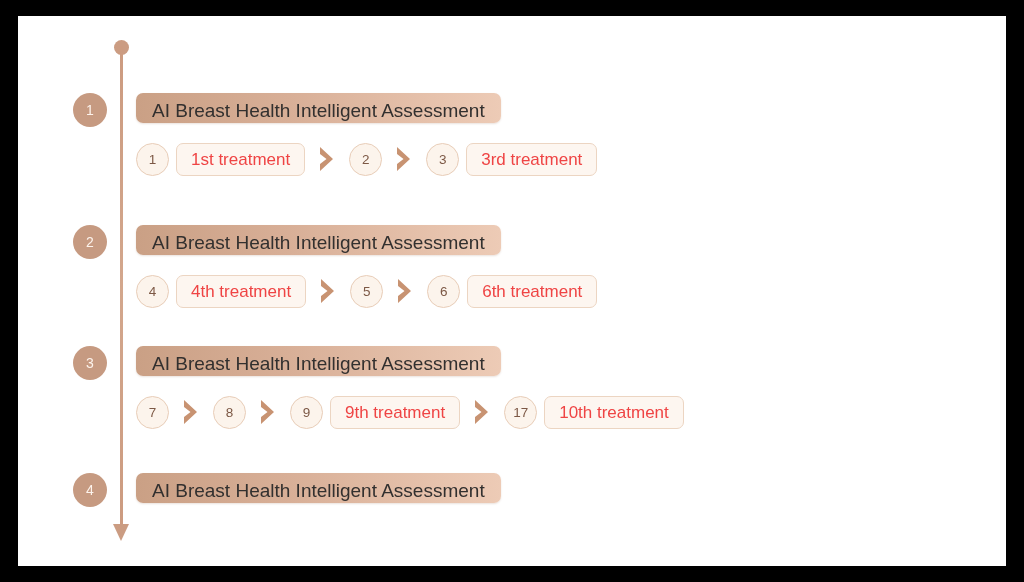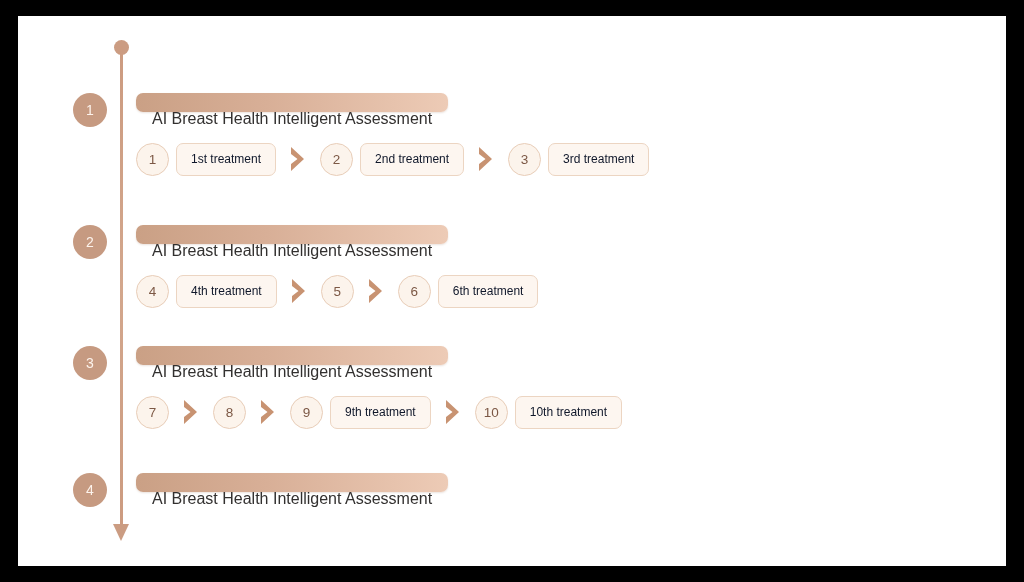--- a/index.html
+++ b/index.html
@@ -82,27 +82,27 @@
     font-size: 14px;
     line-height: 34px;
     text-align: center;
     letter-spacing: 0.2px;
   }
 
   .banner {
     position: absolute;
     left: 118px;
     top: 17px;
-    height: 19px;
+    height: 30px;
     box-sizing: border-box;
-    padding: 8px 16px;
+    padding: 0 16px;
     border-radius: 7px;
     background: linear-gradient(90deg, #caa085 0%, #d8af97 42%, #edcbb6 100%);
     color: #32302f;
-    font-size: 16px;
+    font-size: 19px;
     line-height: 35px;
     white-space: nowrap;
     box-shadow: 0 1px 2px rgba(150,110,85,0.20);
   }
 
   
   .chain {
     position: absolute;
     left: 118px;
     top: 65px;
@@ -127,22 +127,22 @@
     text-align: center;
   }
   .step-pill {
     margin-left: 7px;
     height: 33px;
     box-sizing: border-box;
     padding: 0 14px;
     border-radius: 7px;
     border: 1px solid #ecd5c2;
     background: #fdf6f0;
-    color: #0f172a;
-    font-size: 12px;
+    color: #ef4444;
+    font-size: 17px;
     line-height: 31px;
     white-space: nowrap;
   }
   .chevron {
     margin: 0 13px;
     width: 18px;
     height: 26px;
     flex: 0 0 auto;
   }
   .chevron svg { display: block; }
@@ -166,21 +166,20 @@
         <div class="step-circle">1</div>
         <div class="step-pill">1st treatment</div>
       </div>
       <div class="chevron">
         <svg width="18" height="26" viewBox="0 0 18 26">
             <path d="M2 1 L15 13 L2 25 L2 18 L8.5 13 L2 8 Z" fill="#c89372"></path>
           </svg>
       </div>
       <div class="chain-step">
         <div class="step-circle">2</div>
-        <div class="step-pill">2nd treatment</div>
       </div>
       <div class="chevron">
         <svg width="18" height="26" viewBox="0 0 18 26">
             <path d="M2 1 L15 13 L2 25 L2 18 L8.5 13 L2 8 Z" fill="#c89372"></path>
           </svg>
       </div>
       <div class="chain-step">
         <div class="step-circle">3</div>
         <div class="step-pill">3rd treatment</div>
       </div>
@@ -238,21 +237,21 @@
       <div class="chain-step">
         <div class="step-circle">9</div>
         <div class="step-pill">9th treatment</div>
       </div>
       <div class="chevron">
         <svg width="18" height="26" viewBox="0 0 18 26">
             <path d="M2 1 L15 13 L2 25 L2 18 L8.5 13 L2 8 Z" fill="#c89372"></path>
           </svg>
       </div>
       <div class="chain-step">
-        <div class="step-circle">10</div>
+        <div class="step-circle">17</div>
         <div class="step-pill">10th treatment</div>
       </div>
     </div>
   </div>
 
   <div class="group group-4">
     <div class="milestone">4</div>
     <div class="banner">AI Breast Health Intelligent Assessment</div>
   </div>
 

